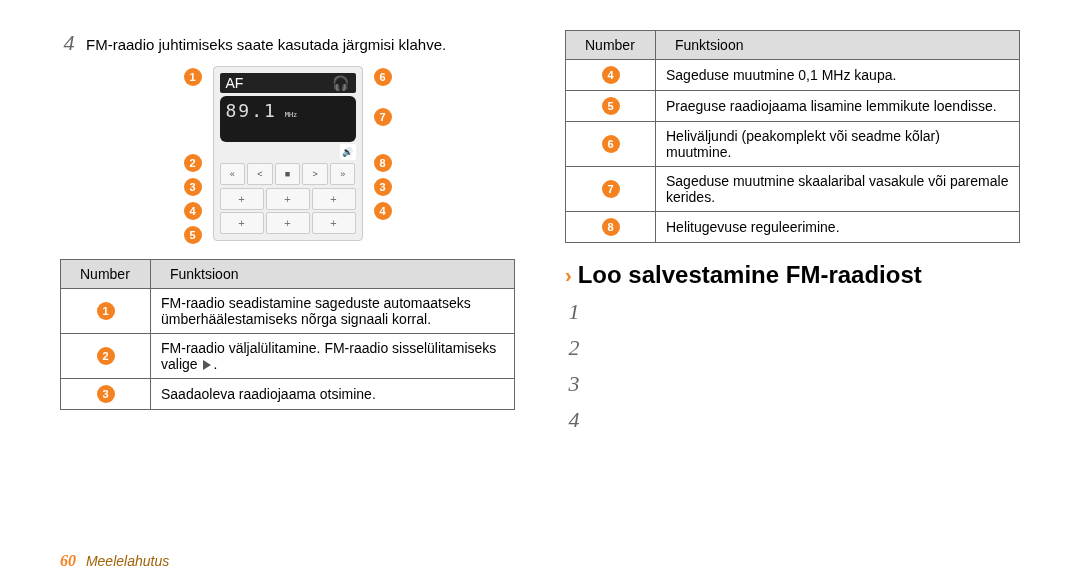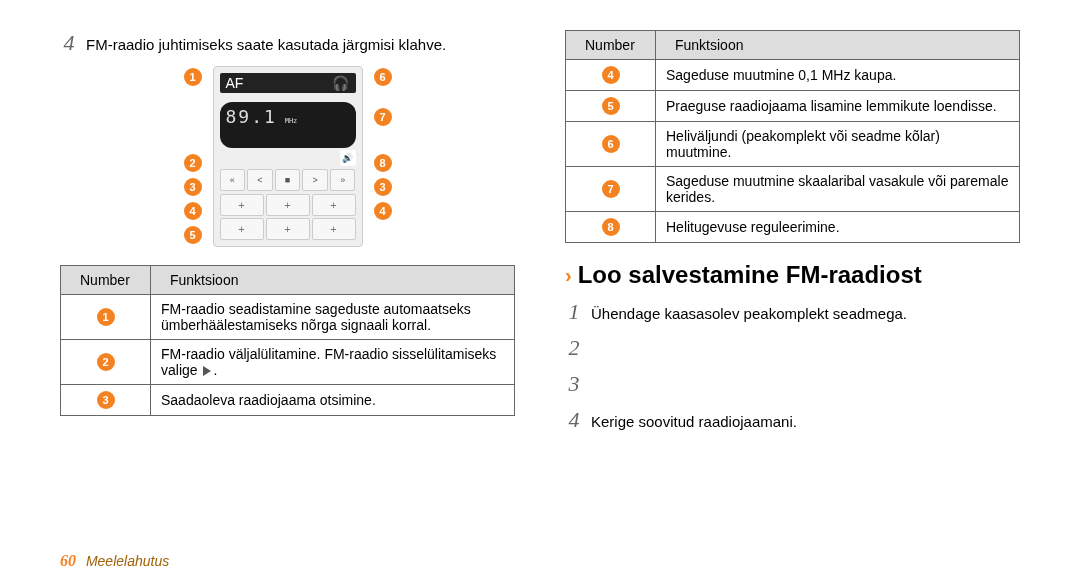--- a/index.html
+++ b/index.html
@@ -6,21 +6,21 @@
   html, body { width: 1080px; height: 586px; font-family: Arial, sans-serif; background: #fff; color: #000; }
   .page { position: relative; width: 1080px; height: 586px; padding: 30px 60px 20px 60px; }
   .columns { display: flex; gap: 50px; }
   .col { flex: 1; }
   .step-line { display: flex; align-items: baseline; gap: 8px; margin-bottom: 10px; font-size: 15px; }
   .step-num { font-family: Georgia, serif; font-style: italic; font-size: 22px; color: #666; width: 18px; text-align: center; }
   .step-text { flex: 1; line-height: 1.3; }
   .radio-illus { position: relative; width: 200px; margin: 8px auto 18px auto; }
   .radio-device { width: 150px; background: #efefef; border: 1px solid #ccc; border-radius: 4px; margin: 0 auto; padding: 6px; }
   .radio-top { background: #222; color: #fff; font-size: 14px; padding: 2px 6px; display: flex; justify-content: space-between; border-radius: 2px; }
-  .radio-display { background: #1a1a1a; color: #ddd; height: 46px; padding: 4px 6px; border-radius: 12px; margin-top: 9px; font-family: monospace; }
+  .radio-display { background: #1a1a1a; color: #ddd; height: 46px; padding: 4px 6px; border-radius: 6px; margin-top: 3px; font-family: monospace; }
   .radio-freq { font-size: 18px; letter-spacing: 2px; }
   .radio-mhz { font-size: 7px; }
   .radio-vol { display: flex; justify-content: flex-end; margin-top: 2px; }
   .radio-vol-icon { width: 16px; height: 16px; background: #fff; border-radius: 2px; font-size: 9px; text-align: center; line-height: 16px; color:#000;}
   .radio-ctrl-row { display: flex; gap: 2px; margin-top: 3px; }
   .radio-btn { flex: 1; height: 22px; background: #f7f7f7; border: 1px solid #ccc; border-radius: 2px; font-size: 9px; display: flex; align-items: center; justify-content: center; color:#555; }
   .radio-preset-grid { display: grid; grid-template-columns: repeat(3, 1fr); gap: 2px; margin-top: 3px; }
   .radio-preset { height: 22px; background: #f7f7f7; border: 1px solid #ccc; border-radius: 2px; font-size: 11px; display:flex; align-items:center; justify-content:center; color:#777; }
   .callout { position: absolute; width: 18px; height: 18px; background: #f58220; border-radius: 50%; color: #fff; font-size: 11px; font-weight: bold; display: flex; align-items: center; justify-content: center; }
   .tbl { width: 100%; border-collapse: collapse; font-size: 14px; margin-bottom: 12px; }
@@ -144,31 +144,29 @@
       </tbody>
         </table>
 
       <div class="section-head">
         <span class="section-chev">›</span>
         <span class="section-title">Loo salvestamine FM-raadiost</span>
       </div>
 
       <div class="step-line">
         <div class="step-num">1</div>
-        <div class="step-text">Ühendage kaasasolev peakomplekt seadmega.</div>
       </div>
       <div class="step-line">
         <div class="step-num">2</div>
       </div>
       <div class="step-line">
         <div class="step-num">3</div>
       </div>
       <div class="step-line">
         <div class="step-num">4</div>
-        <div class="step-text">Kerige soovitud raadiojaamani.</div>
       </div>
     </div>
 
   </div>
 
   <div class="footer">
     <span class="footer-page">60</span>
     <span class="footer-section">Meelelahutus</span>
   </div>
 </div>

